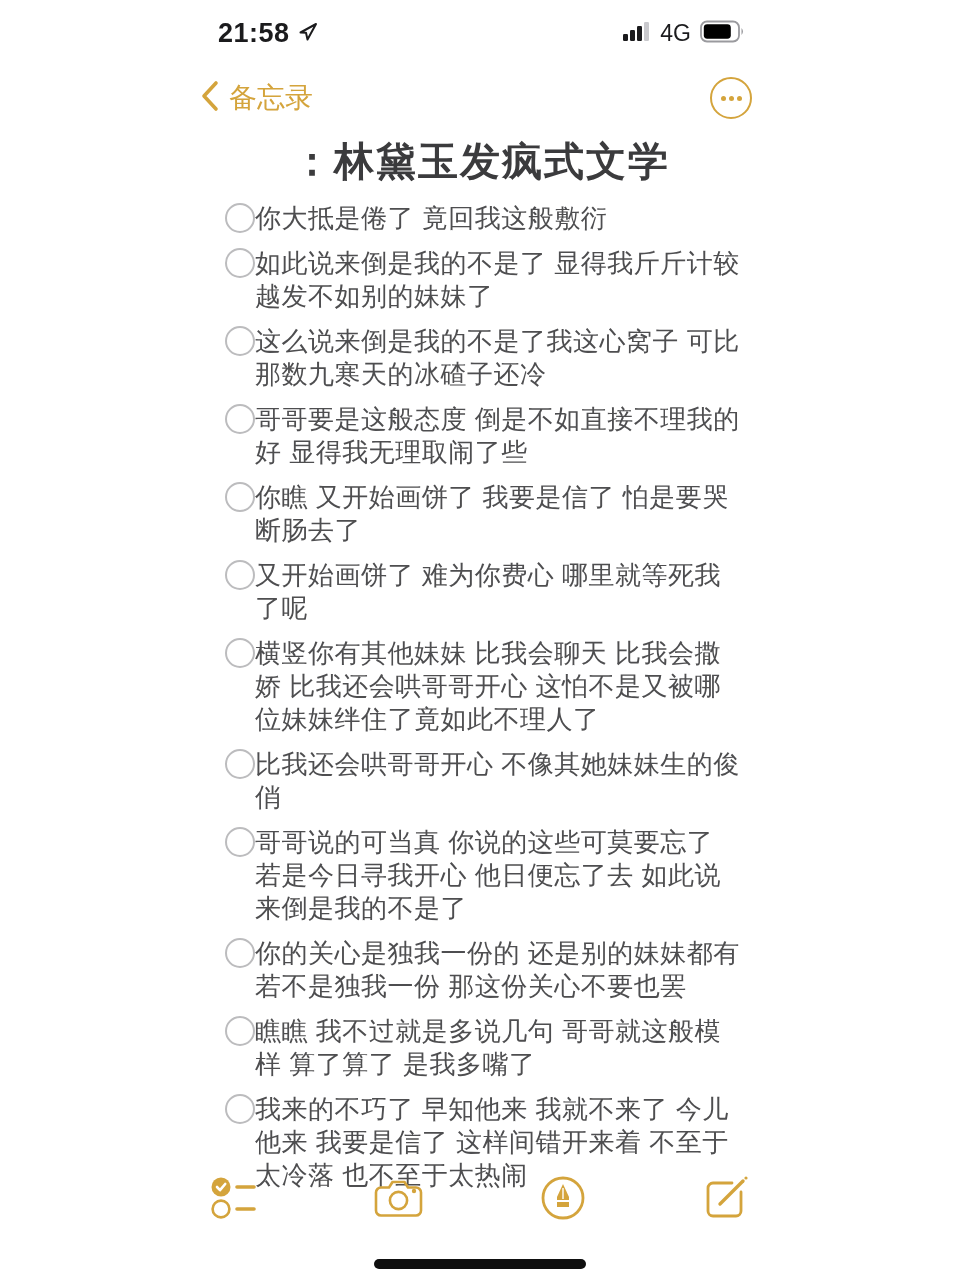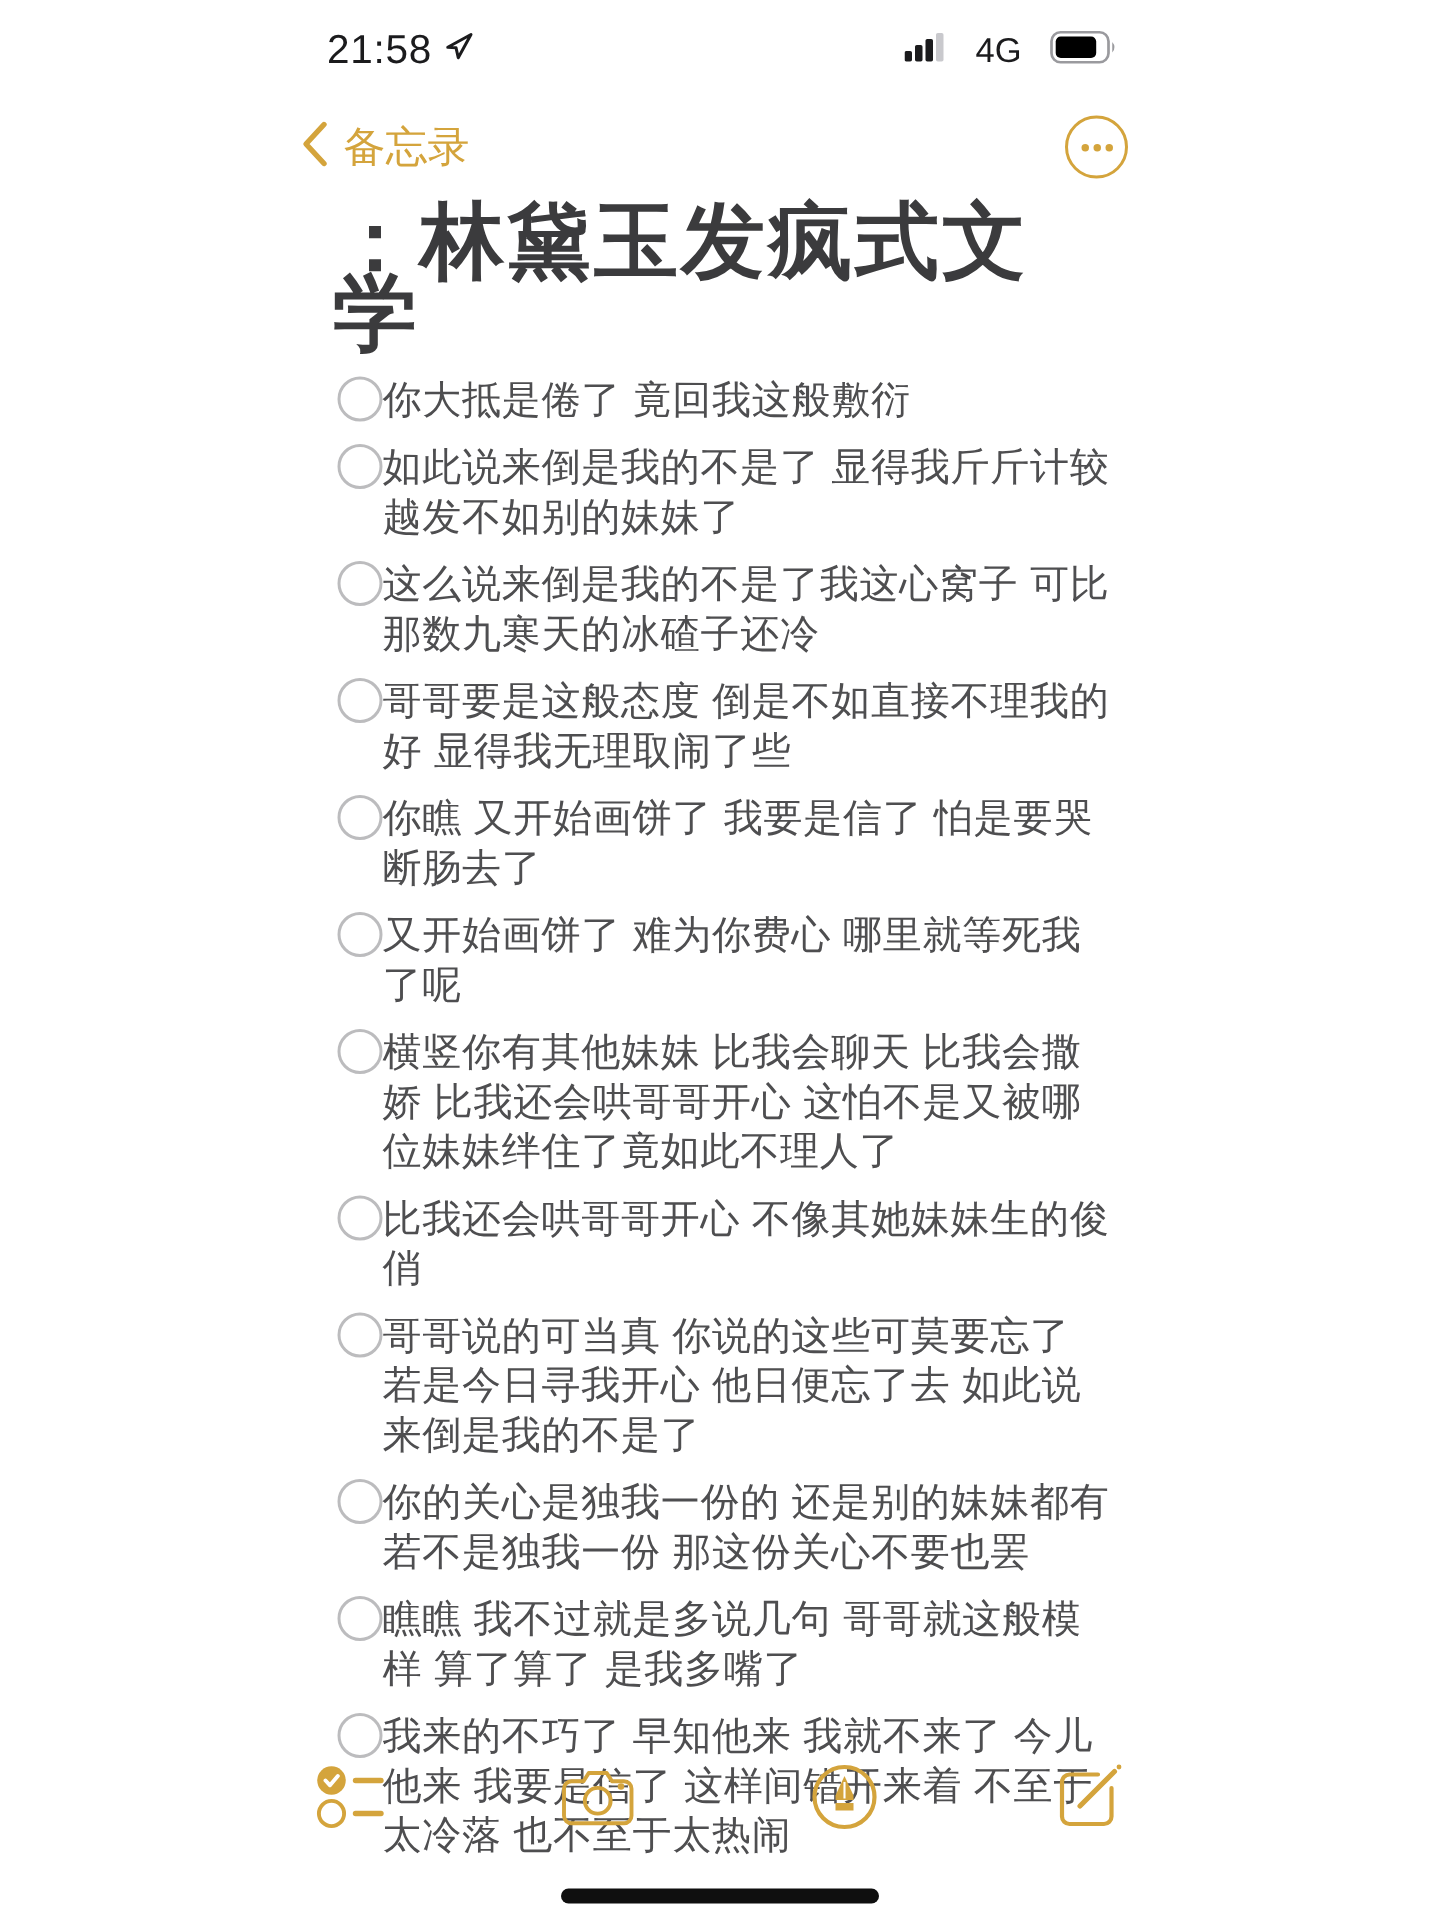--- a/index.html
+++ b/index.html
@@ -4,33 +4,33 @@
 <style>
   * { margin:0; padding:0; box-sizing:border-box; }
   html,body { background:#ffffff; }
   body { font-family:"Liberation Sans","DejaVu Sans",sans-serif; }
   .canvas { width:960px; height:1280px; background:#ffffff; position:relative; overflow:hidden; margin:0 auto; }
   .phone { width:600px; height:1280px; margin:0 auto; position:relative; background:#ffffff; }
 
   
   .status-bar { display:flex; justify-content:space-between; align-items:center; padding:18px 34px 0 38px; }
   .sb-left { display:flex; align-items:center; gap:7px; }
-  .sb-time { font-size:27px; font-weight:400; color:#1b1b1d; letter-spacing:0.5px; }
-  .sb-right { display:flex; align-items:center; gap:19px; }
+  .sb-time { font-size:27px; font-weight:700; color:#1b1b1d; letter-spacing:0.5px; }
+  .sb-right { display:flex; align-items:center; gap:9px; }
   .net-label { font-size:23px; color:#1b1b1d; }
 
   
   .nav-bar { display:flex; justify-content:space-between; align-items:center; padding:0 28px 0 20px; margin-top:26px; height:46px; }
   .back-btn { display:flex; align-items:center; gap:9px; cursor:pointer;text-align:center; }
   .back-label { font-size:28px; color:var(--accent); }
   .more-btn { width:42px; height:42px; border:2.5px solid var(--accent); border-radius:50%; display:flex; align-items:center; justify-content:center; gap:3px; cursor:pointer; }
   .more-btn i { width:5px; height:5px; border-radius:50%; background:var(--accent); display:block; }
 
   
-  .note-title { font-size:56px; font-weight:700; color:#3b3b3d; letter-spacing:2px; margin:16px 40px 0 42px; line-height:48px; }
+  .note-title { font-size:40px; font-weight:700; color:#3b3b3d; letter-spacing:2px; margin:16px 40px 0 42px; line-height:48px;text-align:center; }
 
   
   .checklist { margin:17px 38px 0 45px; }
   .check-item { display:flex; align-items:flex-start; margin-bottom:12px; }
   .check-circle { width:30px; height:30px; border:2px solid #bcbcbe; border-radius:50%; flex:0 0 auto; margin-top:1px; background:#fff; }
   .check-text { font-size:26px; line-height:33px; color:#4e4e50; letter-spacing:0.5px; }
 
   
   .toolbar { position:absolute; left:0; right:0; bottom:55px; display:flex; justify-content:space-between; align-items:center; padding:0 30px; }
   .tool-btn { background:none; border:none; padding:0; cursor:pointer; display:block; }

